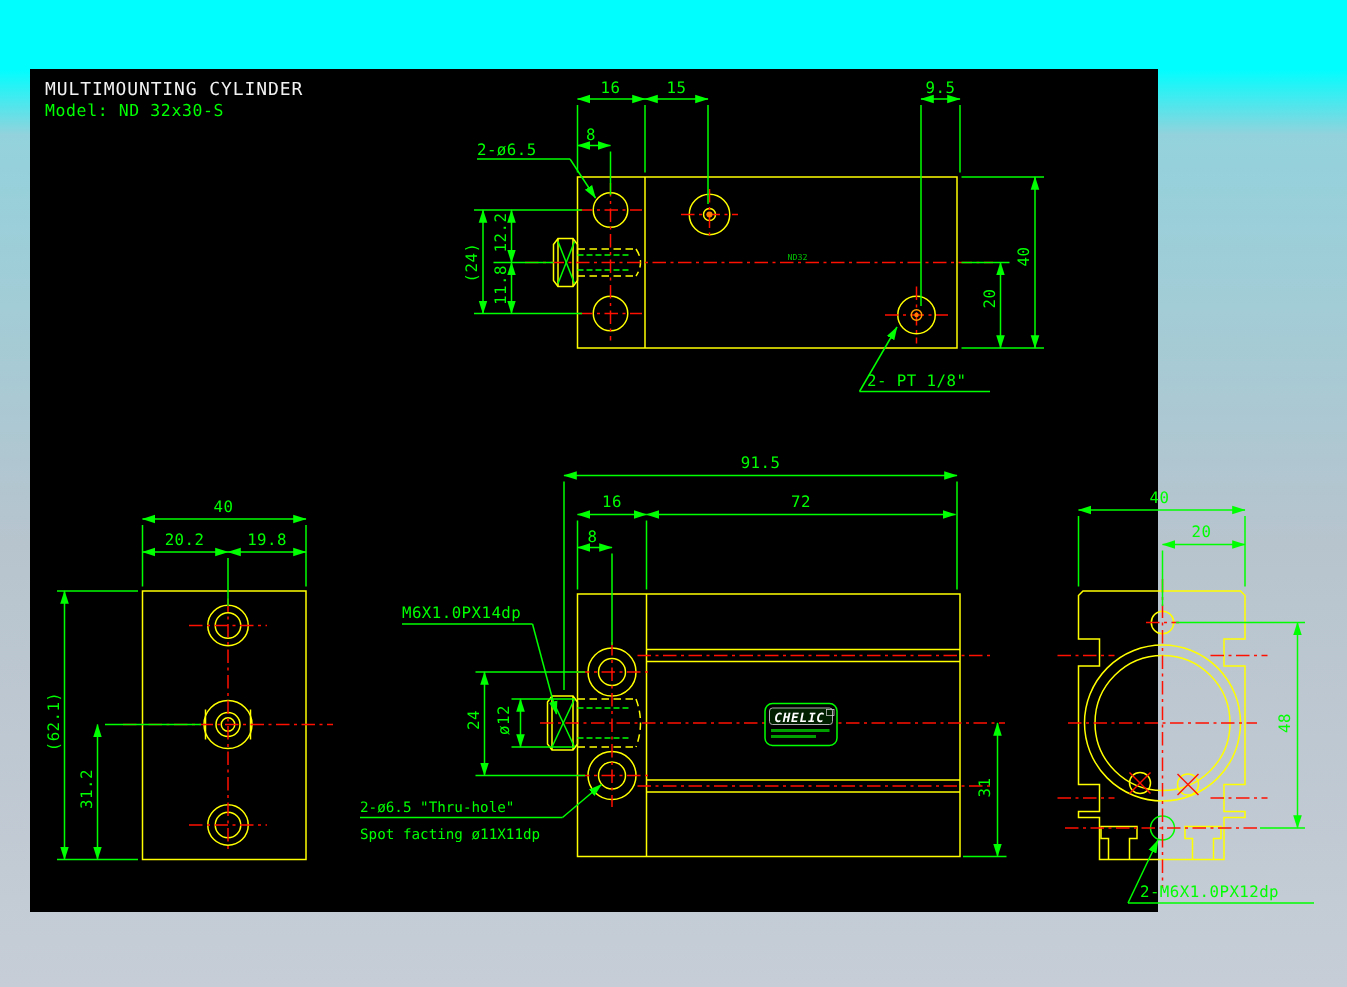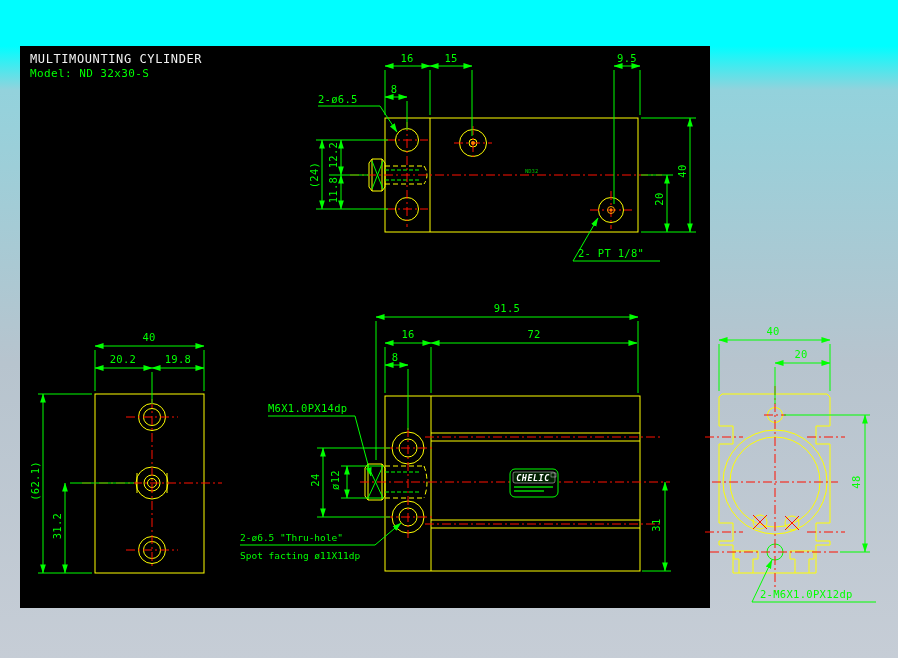--- a/index.html
+++ b/index.html
@@ -1,21 +1,21 @@
 <!DOCTYPE html>
 <html><head>
 <meta charset="utf-8">
 <style>
   html,body{margin:0;padding:0;}
   body{
     width:898px;height:658px;overflow:hidden;
     background:linear-gradient(180deg,#00feff 0px,#00feff 46px,#93d2dc 90px,#b7c4ce 55%,#c6cdd6 100%);
     font-family:"DejaVu Sans Mono", monospace;
   }
-  .canvas{position:absolute;left:20px;top:46px;width:690px;height:562px;background:#000;text-align:center;}
+  .canvas{position:absolute;left:20px;top:46px;width:752px;height:562px;background:#000;text-align:center;}
   svg text{font-family:"DejaVu Sans Mono", monospace;}
   .ttl{fill:#f2f2f2;font-size:12px;letter-spacing:.6px;}
   .mdl{fill:#00ff00;font-size:11px;letter-spacing:.4px;}
   .d{fill:#00ff00;font-size:10.5px;letter-spacing:.3px;}
   .ds{fill:#00ff00;font-size:9.5px;}
   .tiny{fill:#00c000;font-size:5.5px;}
   .brand{fill:#ffffff;font-size:8.5px;font-style:italic;font-weight:bold;letter-spacing:.5px;}
 </style>
 </head>
 <body>

